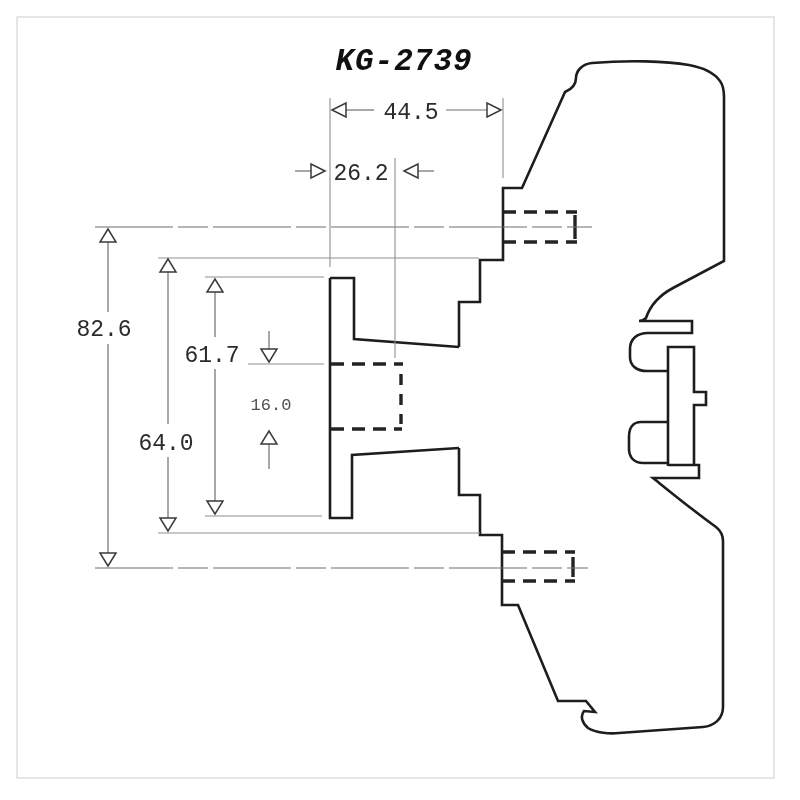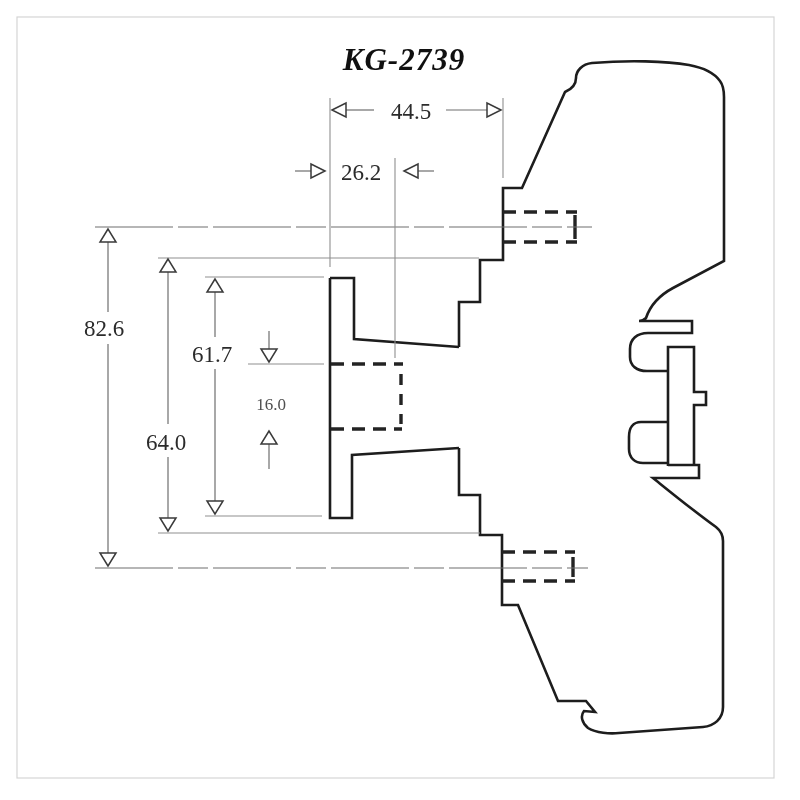--- a/index.html
+++ b/index.html
@@ -1,17 +1,17 @@
 <!DOCTYPE html>
 <html style="--background: #ffffff; --frame: #d5d5d5; --outline: #1d1d1d; --hidden: #232323; --dimension: #6e6e6e; --extension: #8f8f8f; --text: #2b2b2b;"><head>
 <meta charset="utf-8">
 <style>
   html,body{margin:0;padding:0;background:#fff;}
   .canvas{position:relative;width:800px;height:800px;background:var(--background,#fff);overflow:hidden;
-          font-family:Liberation Serif, serif;}
+          font-family:Liberation Mono, monospace;}
   svg{display:block;}
   .frame{fill:none;stroke:var(--frame,#d5d5d5);stroke-width:1.2;}
   .outline{fill:none;stroke:var(--outline,#1d1d1d);stroke-width:2.6;stroke-linejoin:miter;stroke-linecap:butt;}
   .hidden-line{fill:none;stroke:var(--hidden,#232323);stroke-width:3.4;}
   .dash-long{stroke-dasharray:13 8;}
   .dash-side{stroke-dasharray:11 9;}
   .centerline{fill:none;stroke:var(--dimension,#5f5f5f);stroke-width:1.2;stroke-dasharray:78 5 30 5;}
   .extline{fill:none;stroke:var(--extension,#8f8f8f);stroke-width:1.1;}
   .dimline{fill:none;stroke:var(--dimension,#6e6e6e);stroke-width:1.2;}
   .arrow{fill:#ffffff;stroke:#3a3a3a;stroke-width:1.5;stroke-linejoin:miter;}

